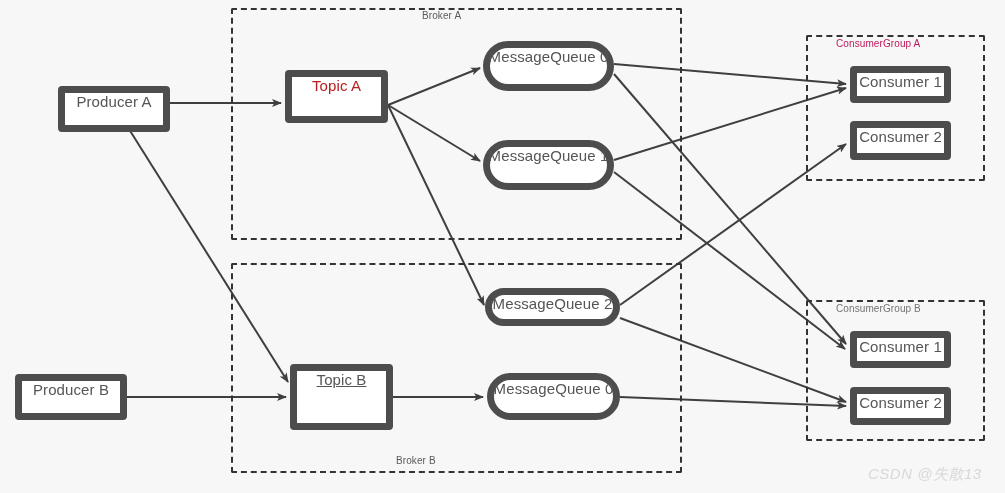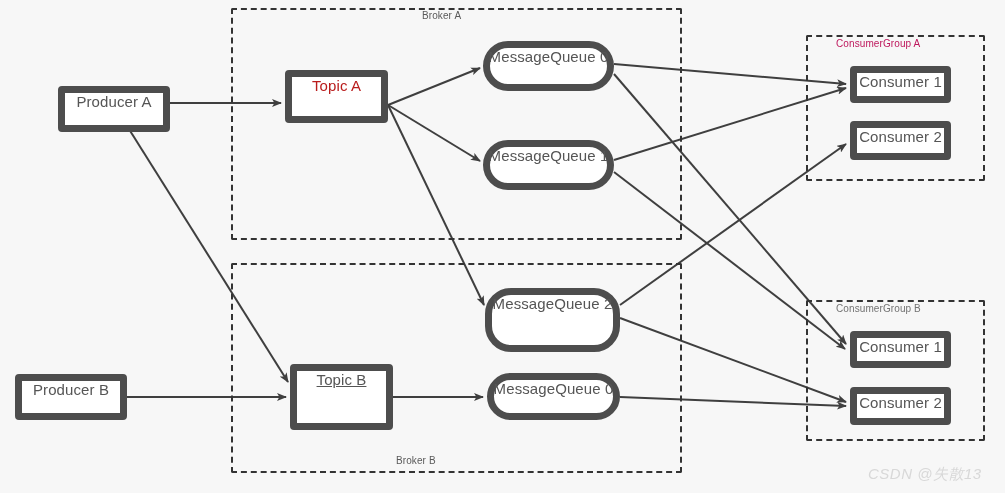--- a/index.html
+++ b/index.html
@@ -114,21 +114,21 @@
       </div>
       <div class="node rect" style="left: 290px; top: 364px; width: 103px; height: 66px; border-color: rgb(77, 77, 77); color: rgb(85, 85, 85); text-decoration: underline;">
         <span>Topic B</span>
       </div>
       <div class="node pill" style="left: 483px; top: 41px; width: 131px; height: 50px; border-color: rgb(77, 77, 77); color: rgb(85, 85, 85);">
         <span>MessageQueue 0</span>
       </div>
       <div class="node pill" style="left: 483px; top: 140px; width: 131px; height: 50px; border-color: rgb(77, 77, 77); color: rgb(85, 85, 85);">
         <span>MessageQueue 1</span>
       </div>
-      <div class="node pill" style="left: 485px; top: 288px; width: 135px; height: 64px; border-color: rgb(77, 77, 77); color: rgb(85, 85, 85);">
+      <div class="node pill" style="left: 485px; top: 288px; width: 135px; height: 38px; border-color: rgb(77, 77, 77); color: rgb(85, 85, 85);">
         <span>MessageQueue 2</span>
       </div>
       <div class="node pill" style="left: 487px; top: 373px; width: 133px; height: 47px; border-color: rgb(77, 77, 77); color: rgb(85, 85, 85);">
         <span>MessageQueue 0</span>
       </div>
       <div class="node rect" style="left: 850px; top: 66px; width: 101px; height: 37px; border-color: rgb(77, 77, 77); color: rgb(85, 85, 85);">
         <span>Consumer 1</span>
       </div>
       <div class="node rect" style="left: 850px; top: 121px; width: 101px; height: 39px; border-color: rgb(77, 77, 77); color: rgb(85, 85, 85);">
         <span>Consumer 2</span>

